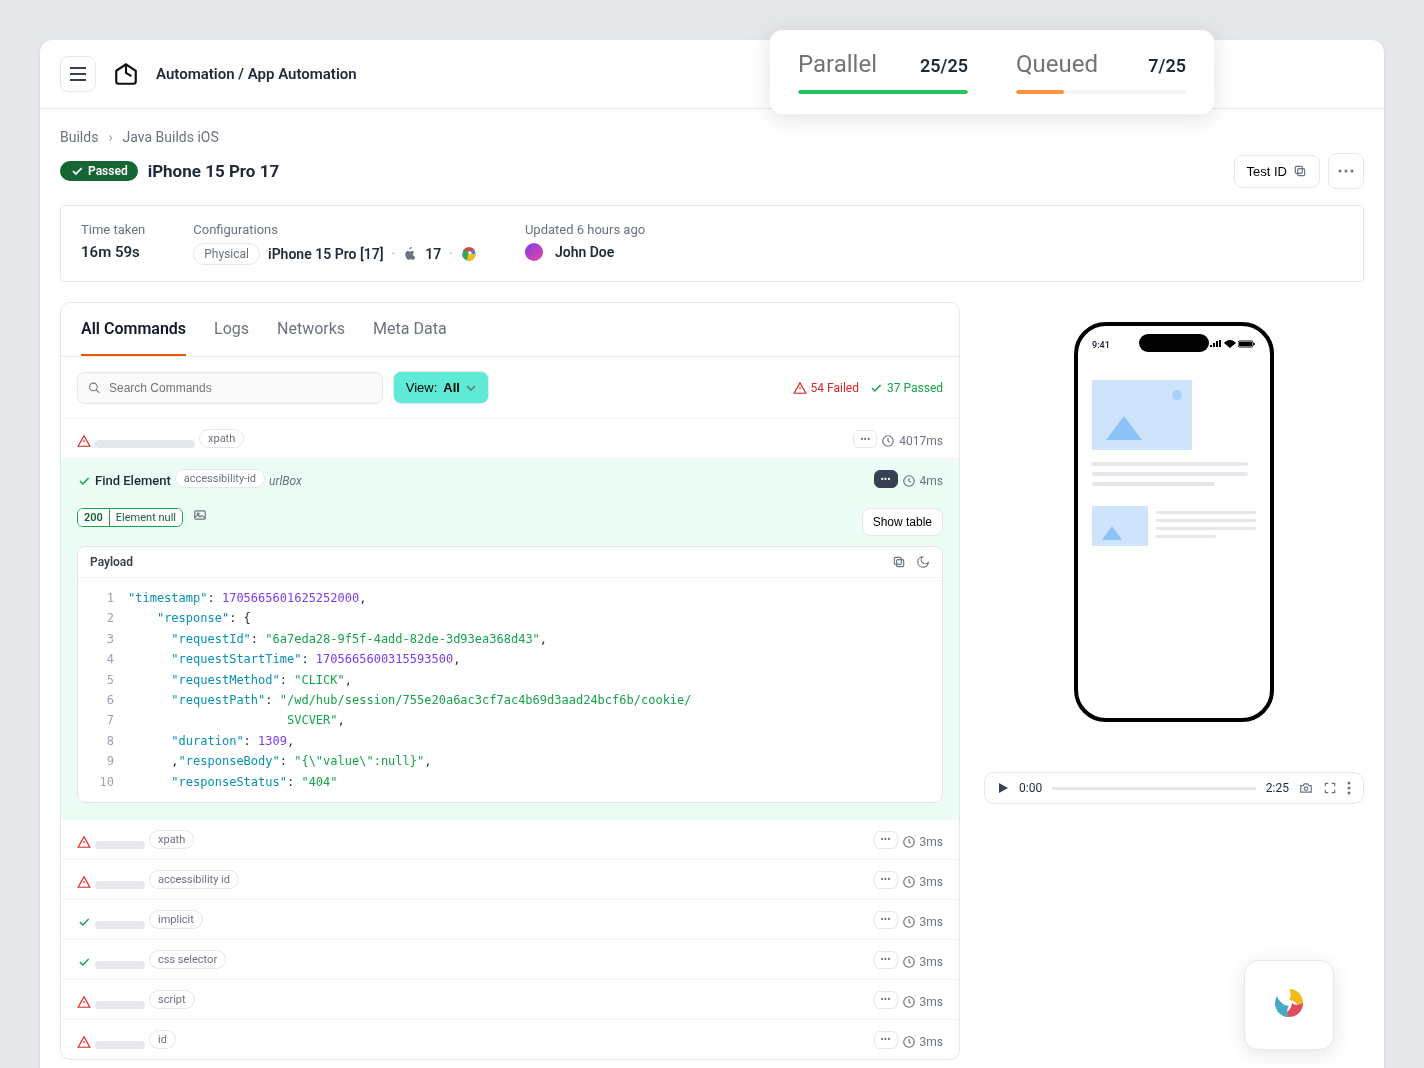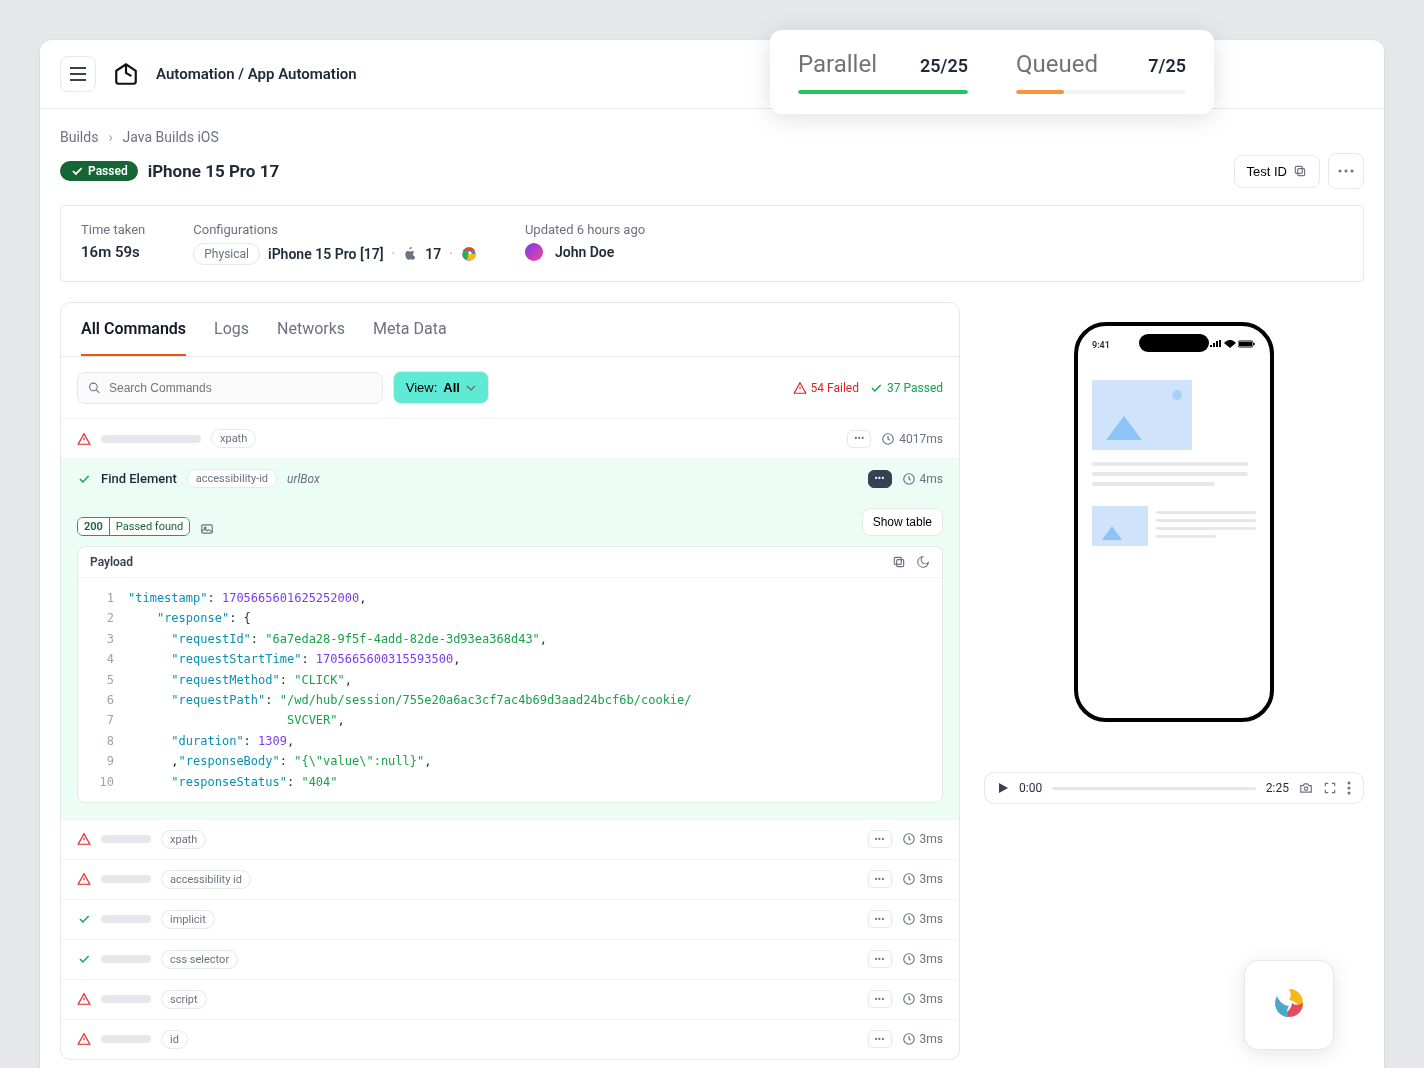--- a/index.html
+++ b/index.html
@@ -41,35 +41,35 @@
 .tab { padding: 16px 0; font-size: 16px; color: #6b7280; cursor: pointer; border-bottom: 2px solid transparent; }
 .tab.active { color: #111827; font-weight: 600; border-bottom-color: #ea580c; }
 .controls { display: flex; align-items: center; gap: 10px; padding: 14px 16px; }
 .search { flex: 1; max-width: 340px; border: 1px solid #e5e7eb; border-radius: 8px; padding: 8px 10px; display: flex; align-items: center; gap: 8px; background: #fafafa; }
 .search input { border: none; outline: none; background: transparent; font-size: 12px; width: 100%; }
 .view-btn { border: 1px solid #e5e7eb; border-radius: 8px; padding: 8px 12px; font-size: 13px; display: inline-flex; align-items: center; gap: 6px; cursor: pointer; background: #5eead4; }
 .spacer { flex: 1; }
 .stat-chip { font-size: 12px; display: inline-flex; align-items: center; gap: 4px; }
 .stat-chip.fail { color: #dc2626; }
 .stat-chip.pass { color: #16a34a; }
-.cmd-row { display: flex; align-items: center; gap: 10px; padding: 10px 16px; border-top: 1px solid #f3f4f6; font-size: 13px; }
+.cmd-row { display: flex; align-items: flex-end; gap: 4px; padding: 10px 16px; border-top: 1px solid #f3f4f6; font-size: 13px; }
 .cmd-row.expanded { background: #ecfdf5; }
 .status-ico { width: 14px; height: 14px; flex-shrink: 0; }
 .skel { height: 8px; background: #e5e7eb; border-radius: 4px; }
 .pill { border: 1px solid #e5e7eb; border-radius: 999px; padding: 2px 8px; font-size: 11px; color: #6b7280; background: #fff; }
 .cmd-name { font-weight: 500; }
 .locator { color: #6b7280; font-style: italic; font-size: 12px; }
 .row-spacer { flex: 1; }
 .dots-btn { width: 24px; height: 18px; border: 1px solid #e5e7eb; border-radius: 6px; display: flex; align-items: center; justify-content: center; font-size: 10px; color: #6b7280; cursor: pointer; background: #fff; }
 .time { color: #6b7280; font-size: 12px; display: inline-flex; align-items: center; gap: 4px; }
 .expand-body { padding: 10px 16px 16px; background: #ecfdf5; }
 .status-pill { display: inline-flex; border: 1px solid #16a34a; border-radius: 6px; overflow: hidden; font-size: 11px; }
 .status-pill .code { background: #fff; padding: 2px 6px; border-right: 1px solid #16a34a; color: #166534; font-weight: 600; }
 .status-pill .msg { background: #fff; padding: 2px 6px; color: #166534; }
-.expand-top { display: flex; align-items: flex-end; gap: 10px; }
+.expand-top { display: flex; align-items: flex-start; gap: 10px; }
 .payload-card { margin-top: 10px; border: 1px solid #e5e7eb; border-radius: 8px; background: #fff; }
 .payload-head { display: flex; align-items: center; justify-content: space-between; padding: 8px 12px; border-bottom: 1px solid #f3f4f6; }
 .payload-title { font-size: 12px; font-weight: 600; color: #374151; }
 .payload-actions { display: flex; gap: 10px; }
 .code-block { font-family: ui-monospace, 'SF Mono', Menlo, monospace; font-size: 12px; padding: 10px 12px; line-height: 1.7; min-height: 180px; }
 .code-line { display: flex; }
 .ln { width: 24px; text-align: right; color: #9ca3af; margin-right: 14px; flex-shrink: 0; }
 .key { color: #0891b2; }
 .str { color: #16a34a; }
 .num { color: #7c3aed; }
@@ -272,21 +272,21 @@
                 <circle cx="12" cy="12" r="9"></circle>
                 <path d="M12 7v5l3 2"></path>
               </svg>
             <span>4ms</span>
           </span>
         </div>
         <div class="expand-body">
           <div class="expand-top">
             <span class="status-pill">
               <span class="code">200</span>
-              <span class="msg">Passed found</span>
+              <span class="msg">Element null</span>
             </span>
             <svg class="ico-sm" viewBox="0 0 24 24" fill="none" stroke="#6b7280" stroke-width="2">
                 <rect x="3" y="5" width="18" height="14" rx="2"></rect>
                 <circle cx="9" cy="10" r="1.5"></circle>
                 <path d="M3 16l5-4 4 3 3-2 6 4"></path>
               </svg>
             <div class="row-spacer"></div>
             <button class="btn-outline" style="padding:6px 10px;font-size:12px">Show table</button>
           </div>
           <div class="payload-card">

